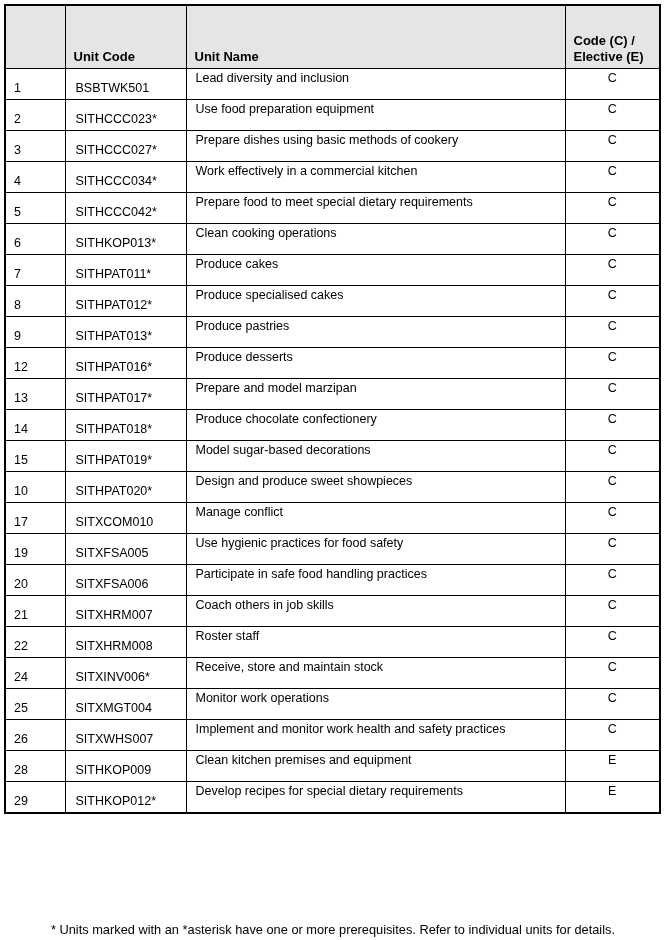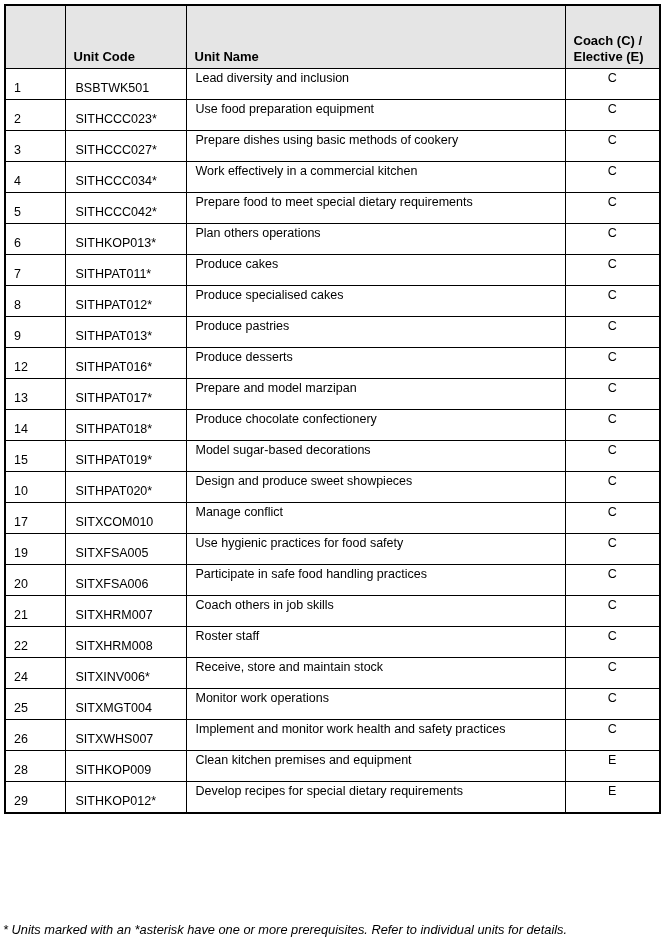--- a/index.html
+++ b/index.html
@@ -67,44 +67,44 @@
   td.cell-type {
     vertical-align: top;
     text-align: center;
     padding: 2px 2px 0 2px;
   }
   .footnote {
     position: absolute;
     left: 3px;
     top: 923px;
     width: 660px;
-    font-style: italic;
     font-size: 12.8px;
     line-height: 1.1;
+    text-align: center;
   }
 </style>
 </head>
 <body>
 
 <div class="page">
 
   <table class="units">
     <colgroup>
       <col class="c-num">
       <col class="c-code">
       <col class="c-name">
       <col class="c-type">
     </colgroup>
     <thead>
       <tr>
         <th></th>
         <th>Unit Code</th>
         <th>Unit Name</th>
         <th>
-          <span>Coach (C) /</span><br>
+          <span>Code (C) /</span><br>
           <span>Elective (E)</span>
         </th>
       </tr>
     </thead>
     <tbody>
 
         <tr>
           <td class="cell-num">1</td>
           <td class="cell-code">BSBTWK501</td>
           <td class="cell-name">Lead diversity and inclusion</td>
@@ -135,21 +135,21 @@
         <tr>
           <td class="cell-num">5</td>
           <td class="cell-code">SITHCCC042*</td>
           <td class="cell-name">Prepare food to meet special dietary requirements</td>
           <td class="cell-type">C</td>
         </tr>
 
         <tr>
           <td class="cell-num">6</td>
           <td class="cell-code">SITHKOP013*</td>
-          <td class="cell-name">Plan others operations</td>
+          <td class="cell-name">Clean cooking operations</td>
           <td class="cell-type">C</td>
         </tr>
 
         <tr>
           <td class="cell-num">7</td>
           <td class="cell-code">SITHPAT011*</td>
           <td class="cell-name">Produce cakes</td>
           <td class="cell-type">C</td>
         </tr>
 

